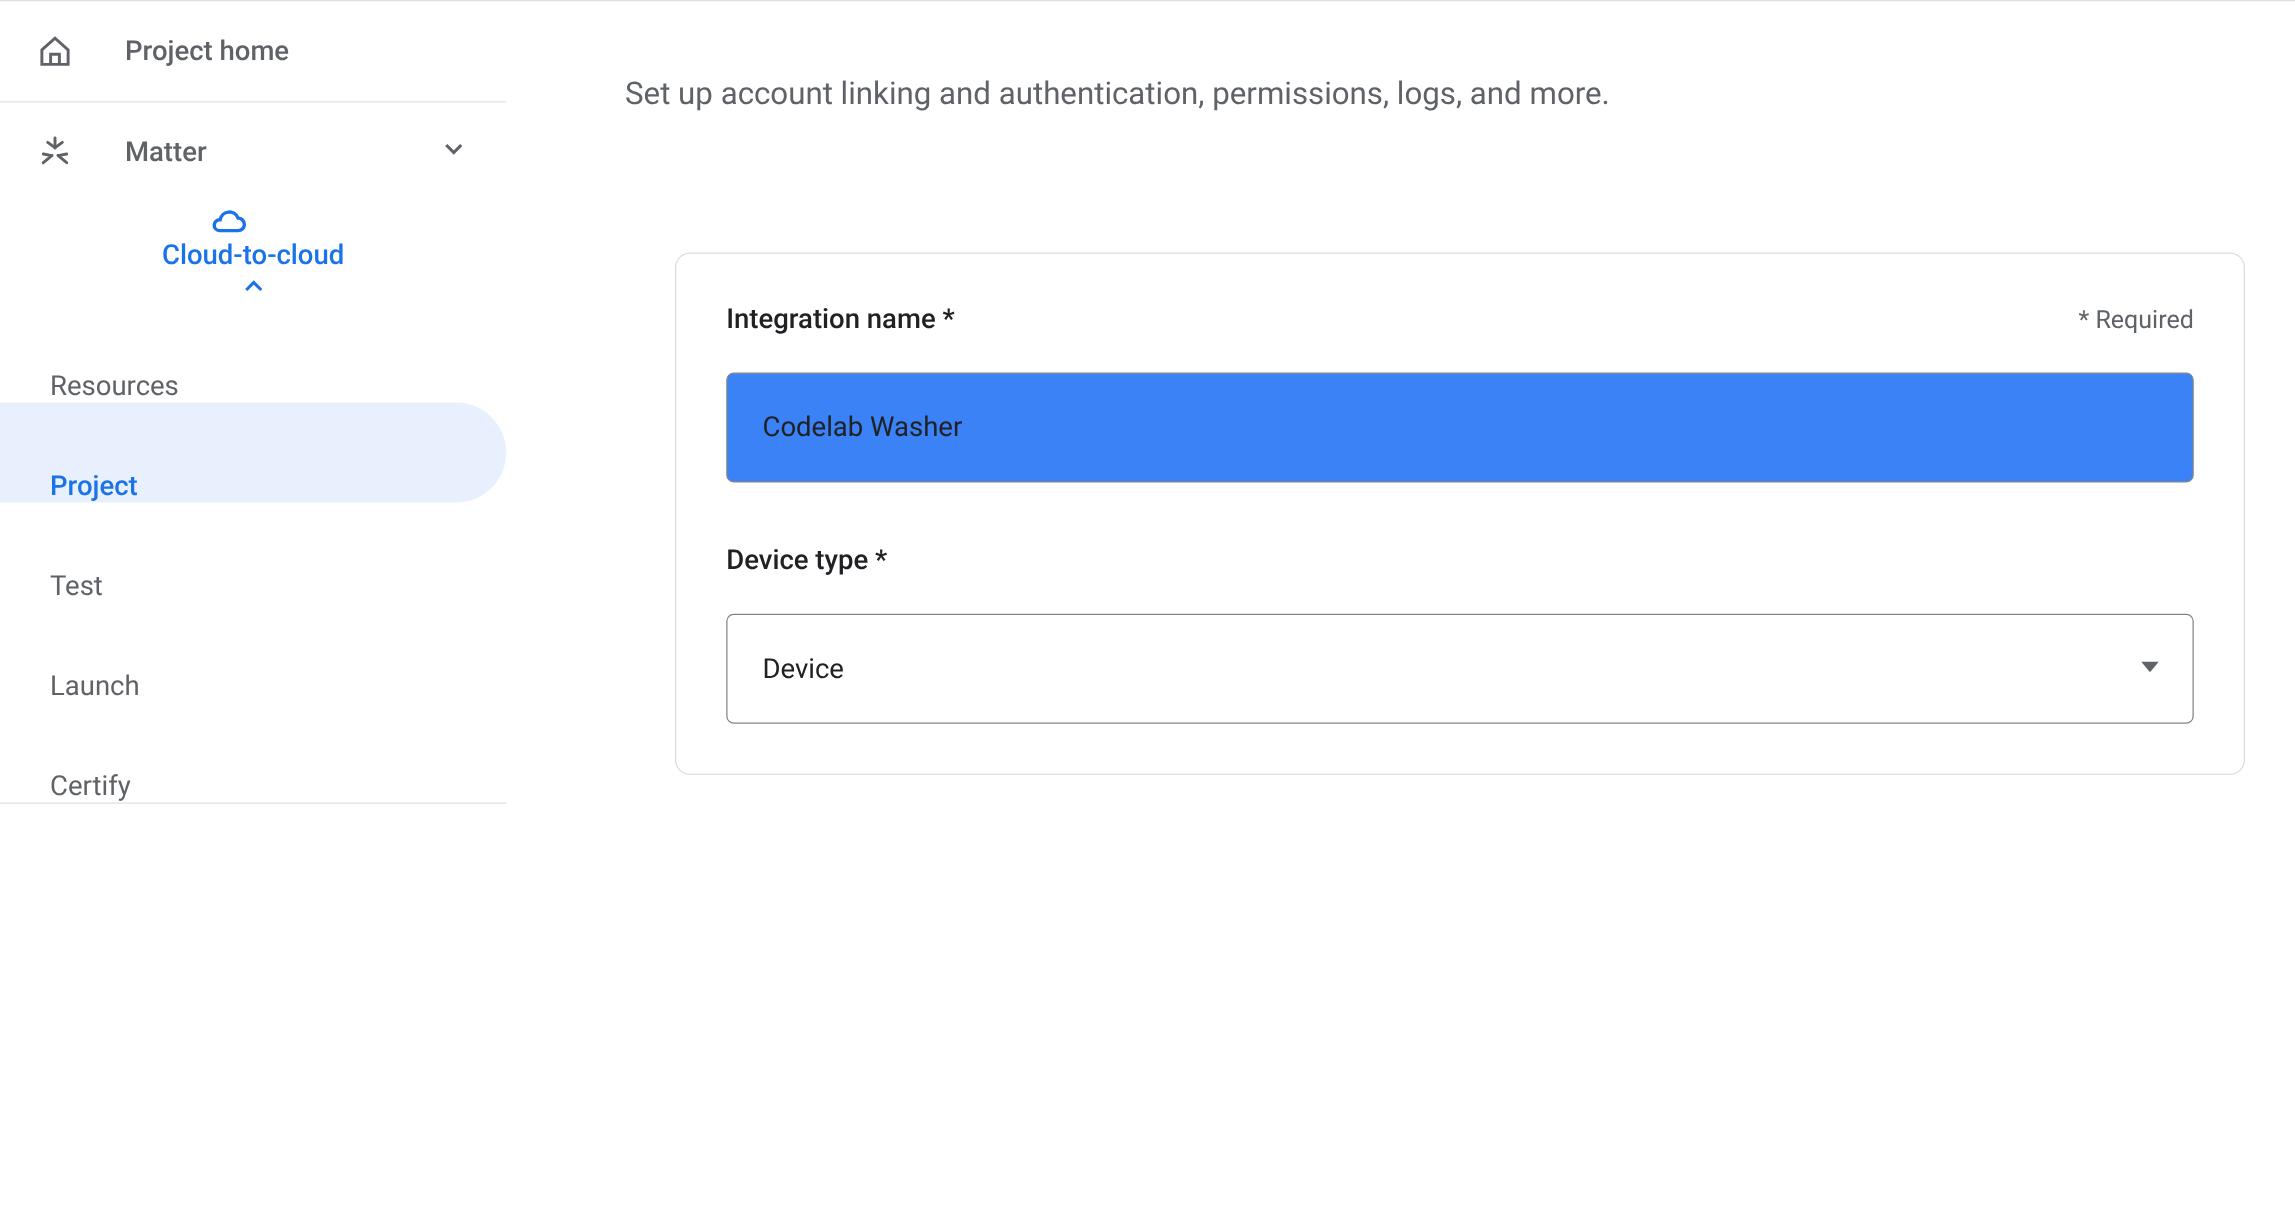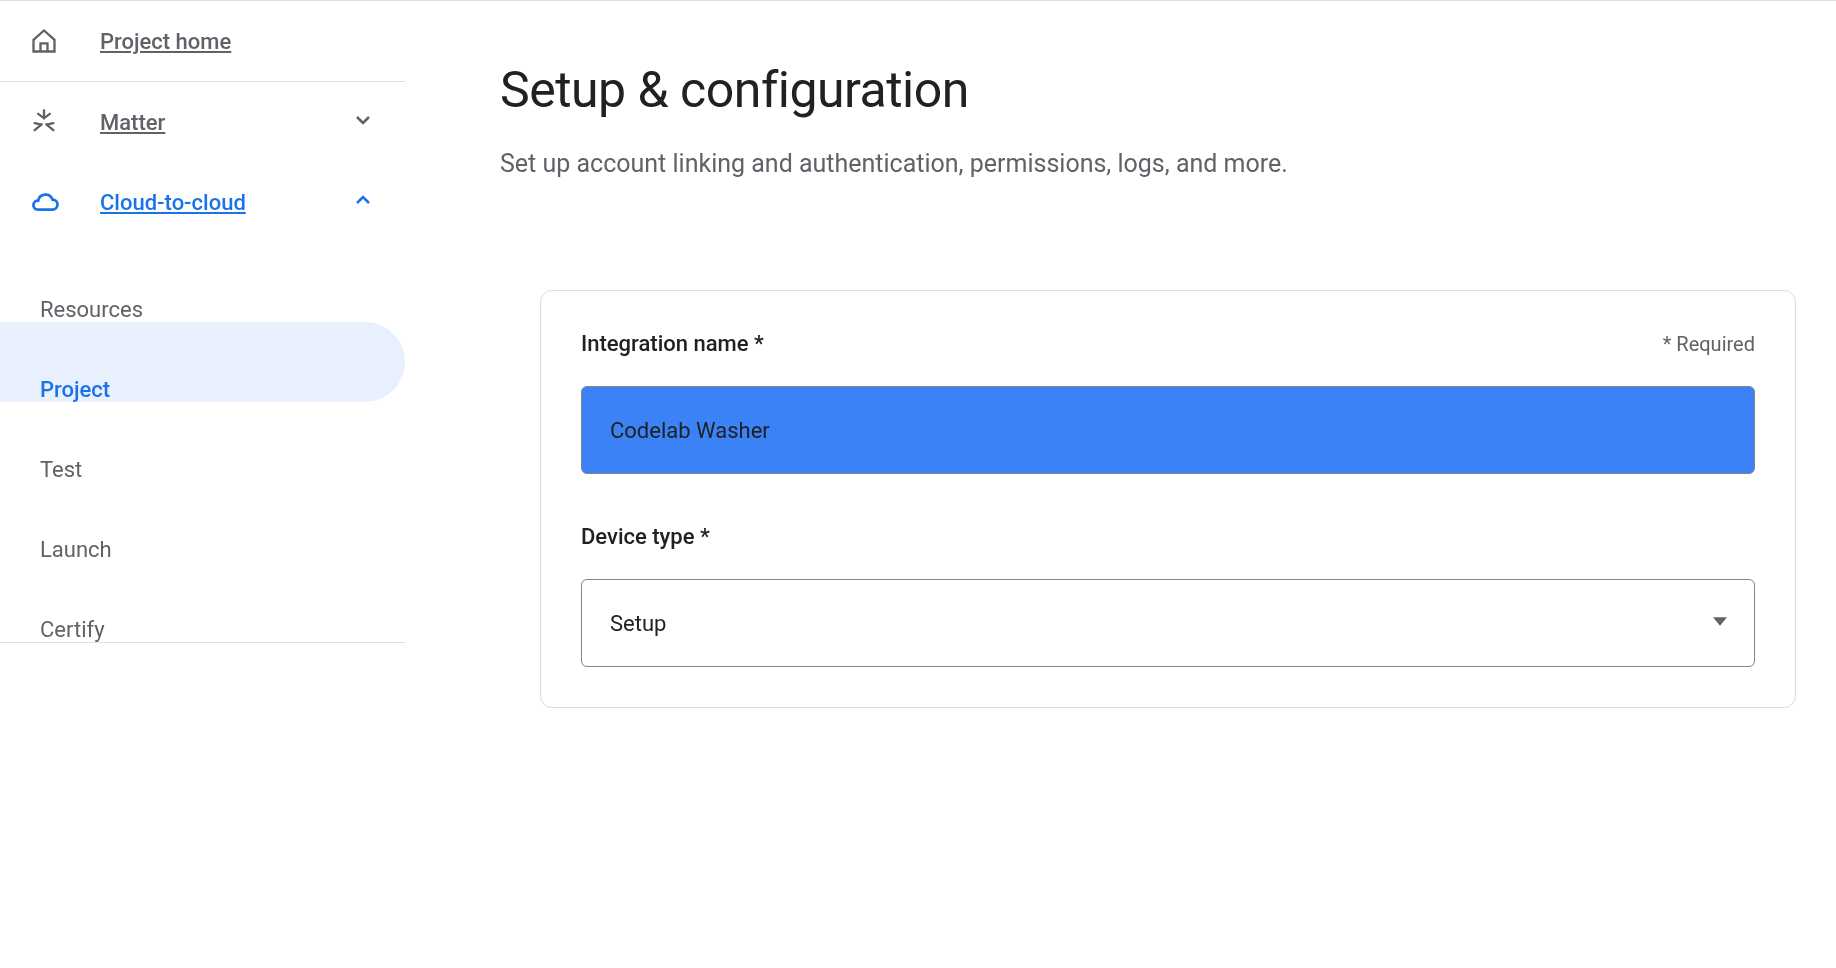--- a/index.html
+++ b/index.html
@@ -35,27 +35,27 @@
       font-weight: 500;
     }
     .nav-row .icon-slot {
       width: 70px;
       display: flex;
       align-items: center;
       justify-content: flex-start;
     }
     .nav-row .label {
       flex: 1;
-      text-decoration: underline;
     }
     .nav-row .chevron {
       color: #5f6368;
     }
     .nav-row.active {
       color: #1a73e8;
+      flex-direction: column;
     }
     .nav-row.active .chevron svg {
       stroke: #1a73e8;
     }
     .subnav {
       padding: 0;
     }
     .subnav-item {
       display: flex;
       align-items: flex-end;
@@ -225,40 +225,39 @@
       </div>
       <div class="subnav-item">
         <span>Certify</span>
       </div>
     </div>
   </div>
 
 </nav>
 
 <main class="main">
-  <h1 class="page-title">Setup &amp; configuration</h1>
   <p class="page-subtitle">Set up account linking and authentication, permissions, logs, and more.</p>
 
   <div class="card">
 
     <div class="field-group">
       <div class="field-header">
         <span class="field-label">Integration name *</span>
         <span class="required-note">* Required</span>
       </div>
       <input type="text" class="text-input" value="Codelab Washer" style="">
     </div>
 
     <div class="field-group">
       <div class="field-header">
         <span class="field-label">Device type *</span>
       </div>
       <div class="select-wrap">
         <div class="select-input">
-          <span>Setup</span>
+          <span>Device</span>
         </div>
         <span class="select-caret">
           <svg width="14" height="14" viewBox="0 0 10 6" fill="#5f6368">
             <path d="M0 0 L10 0 L5 6 Z"></path>
           </svg>
         </span>
       </div>
     </div>
 
   </div>

